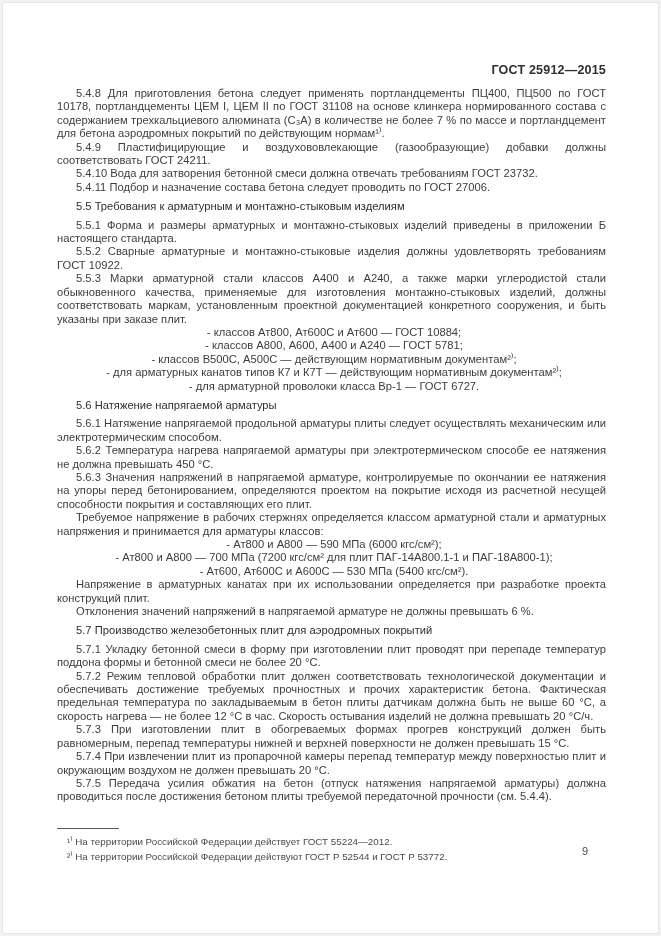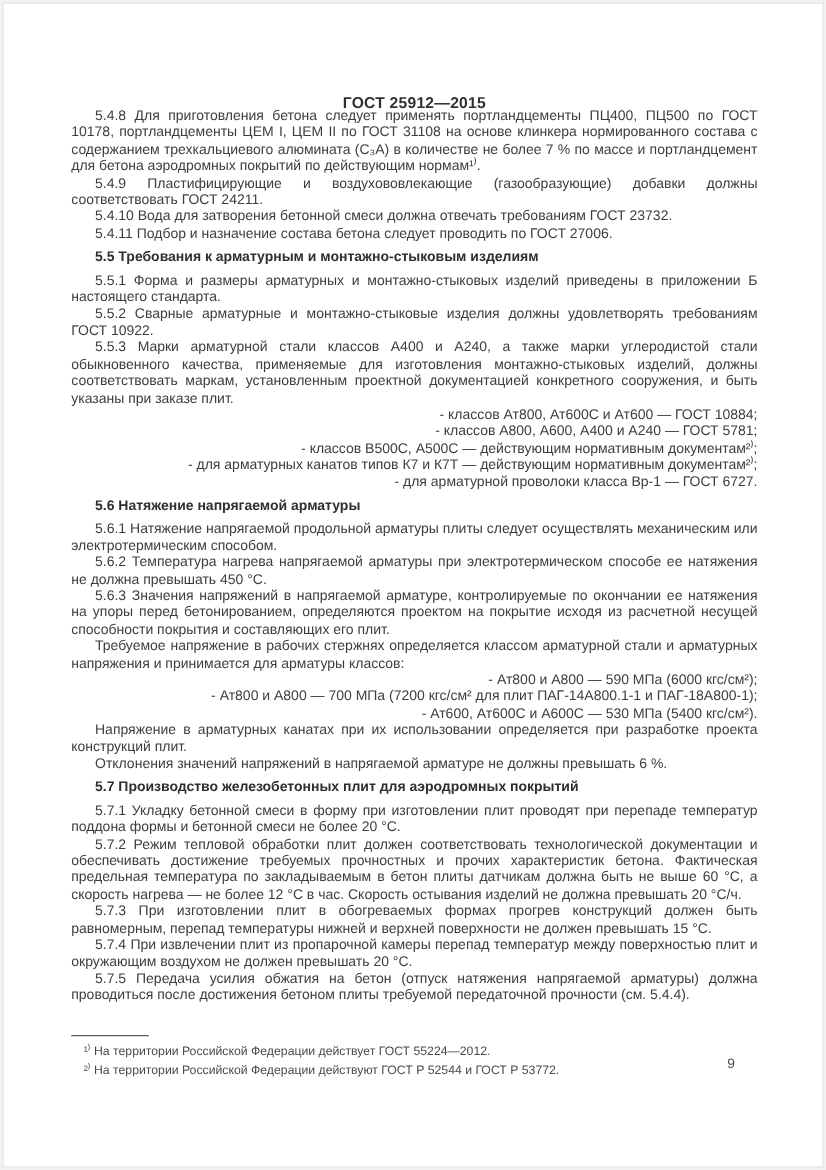--- a/index.html
+++ b/index.html
@@ -11,52 +11,51 @@
     box-shadow: inset 0 0 0 2px #f2f2f2, inset 0 0 0 3px #e6e6e6;
     font-family: "Liberation Sans", sans-serif;
     color: #3d3d3d;
     overflow: hidden;
   }
   .doc-header {
     position: absolute;
     top: 63px;
     left: 57px;
     width: 549px;
-    text-align: center;
+    text-align: right;
     font-size: 12.5px;
     font-weight: 700;
     color: #2f2f2f;
     letter-spacing: 0.2px;
-    margin-top: 12px;
   }
   .doc-body {
     position: absolute;
     top: 87px;
     left: 57px;
     width: 549px;
   }
   .doc-body p {
     margin: 0;
     font-size: 11.2px;
     line-height: 13.4px;
   }
   .doc-body p.para {
     text-indent: 19px;
     text-align: justify;
   }
   .doc-body p.heading {
-    font-weight: 700;
+    font-weight: 400;
     color: #2f2f2f;
     text-indent: 19px;
     text-align: left;
     margin: 6px 0 5px 0;
   }
   .doc-body p.list {
     padding-left: 5px;
-    text-align: right;
+    text-align: center;
   }
   .footnotes {
     position: absolute;
     top: 828px;
     left: 57px;
     width: 549px;
   }
   .fn-rule {
     width: 62px;
     height: 0;

